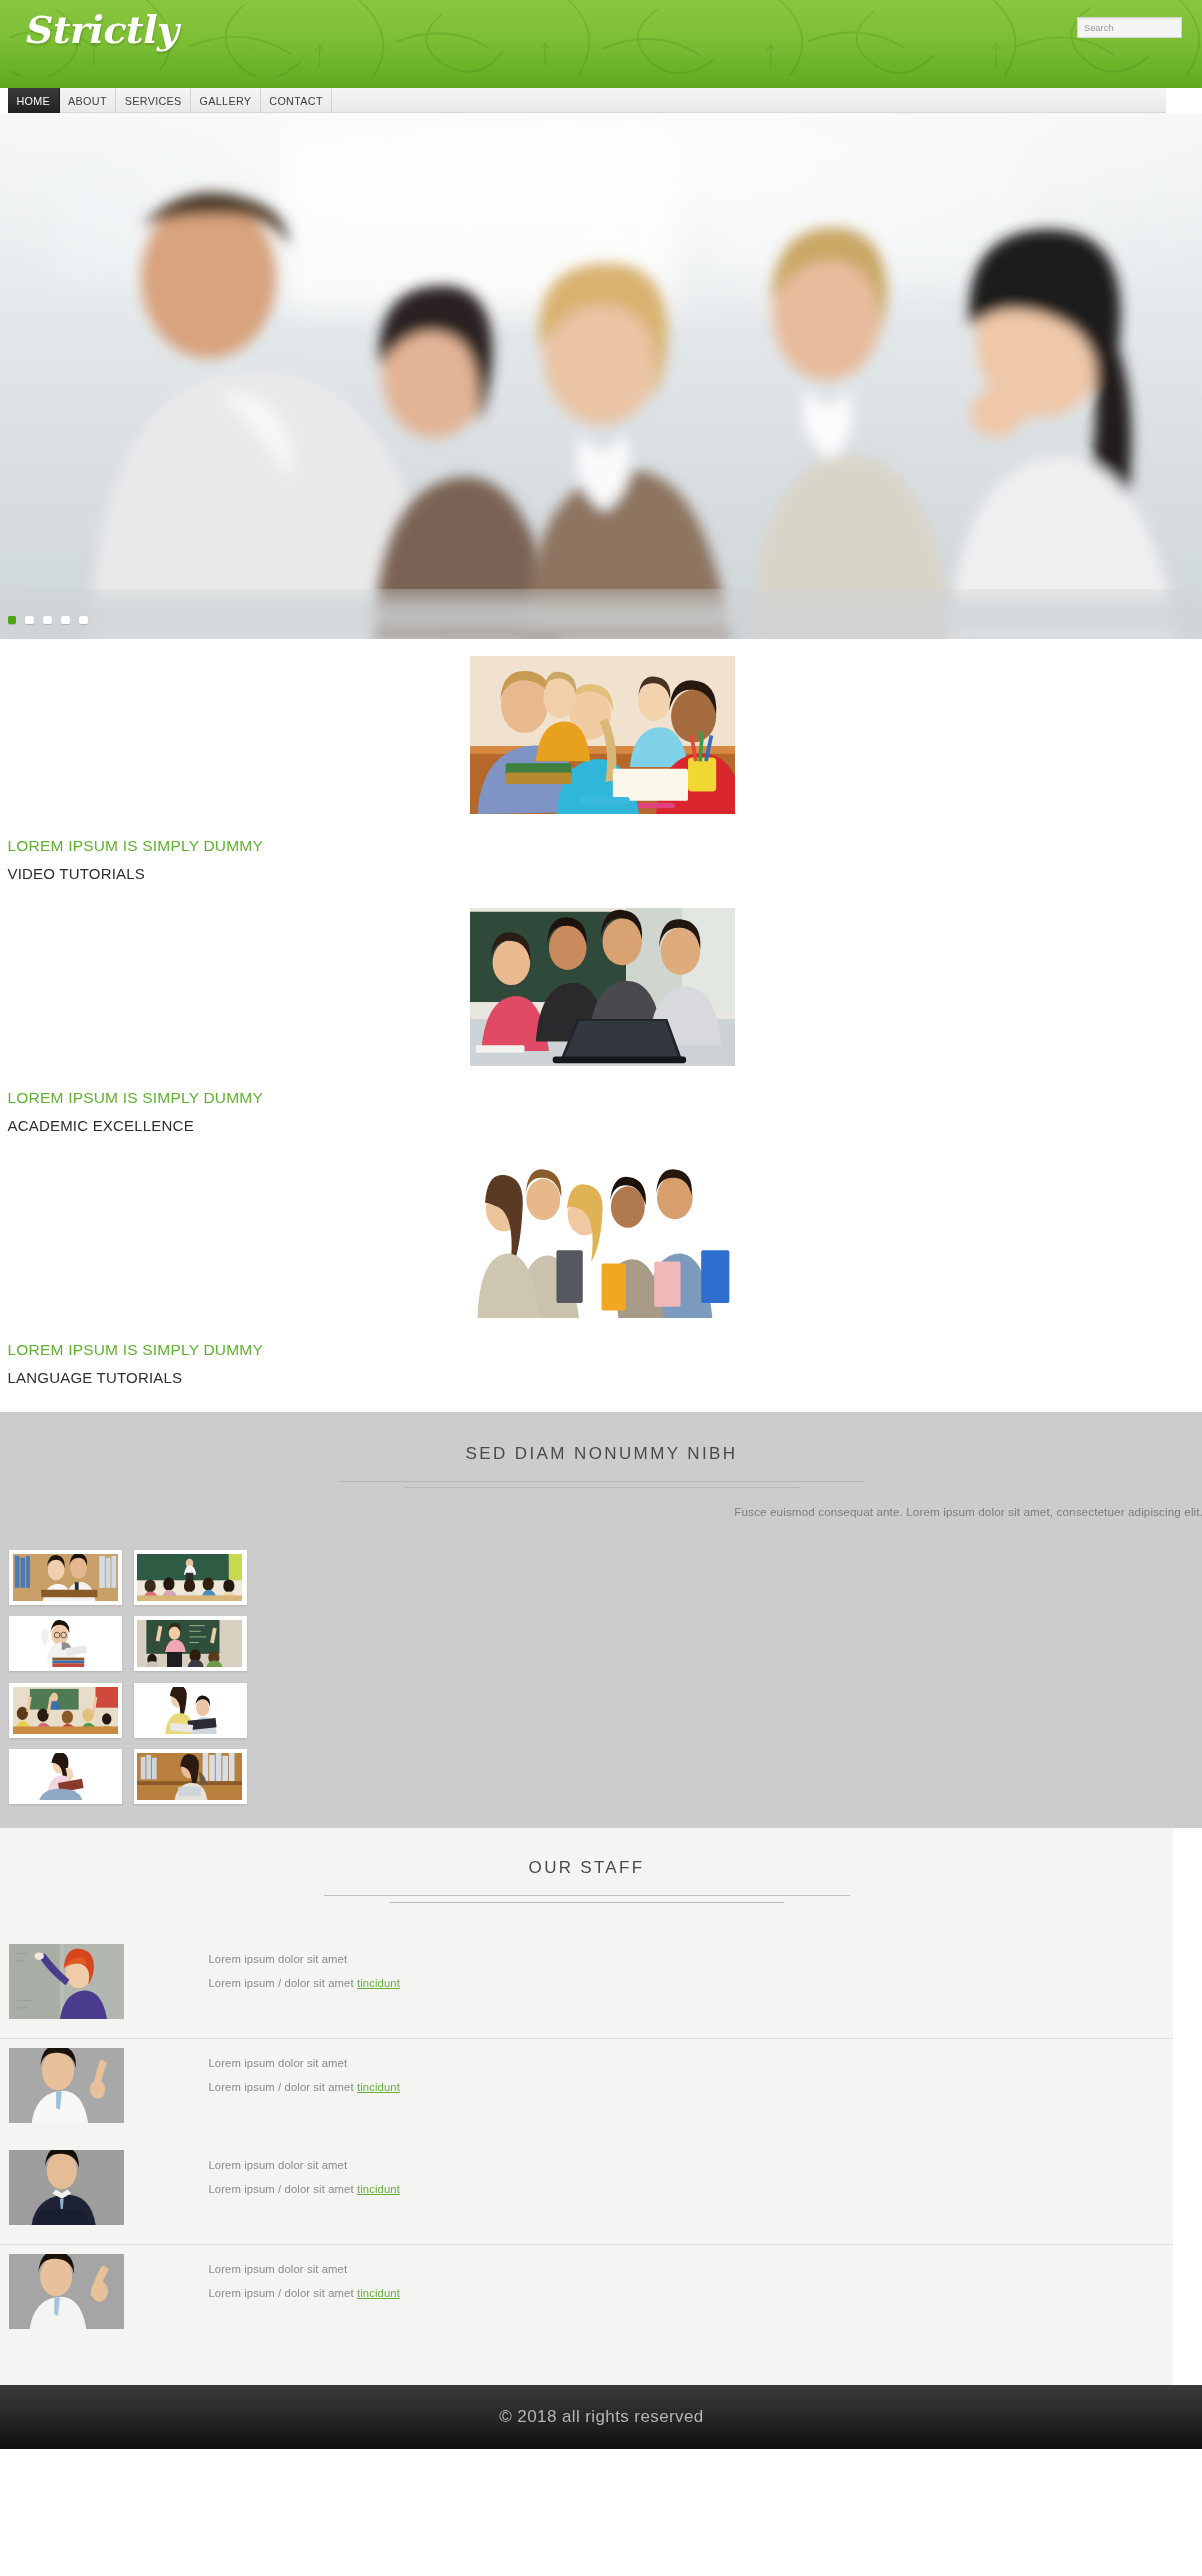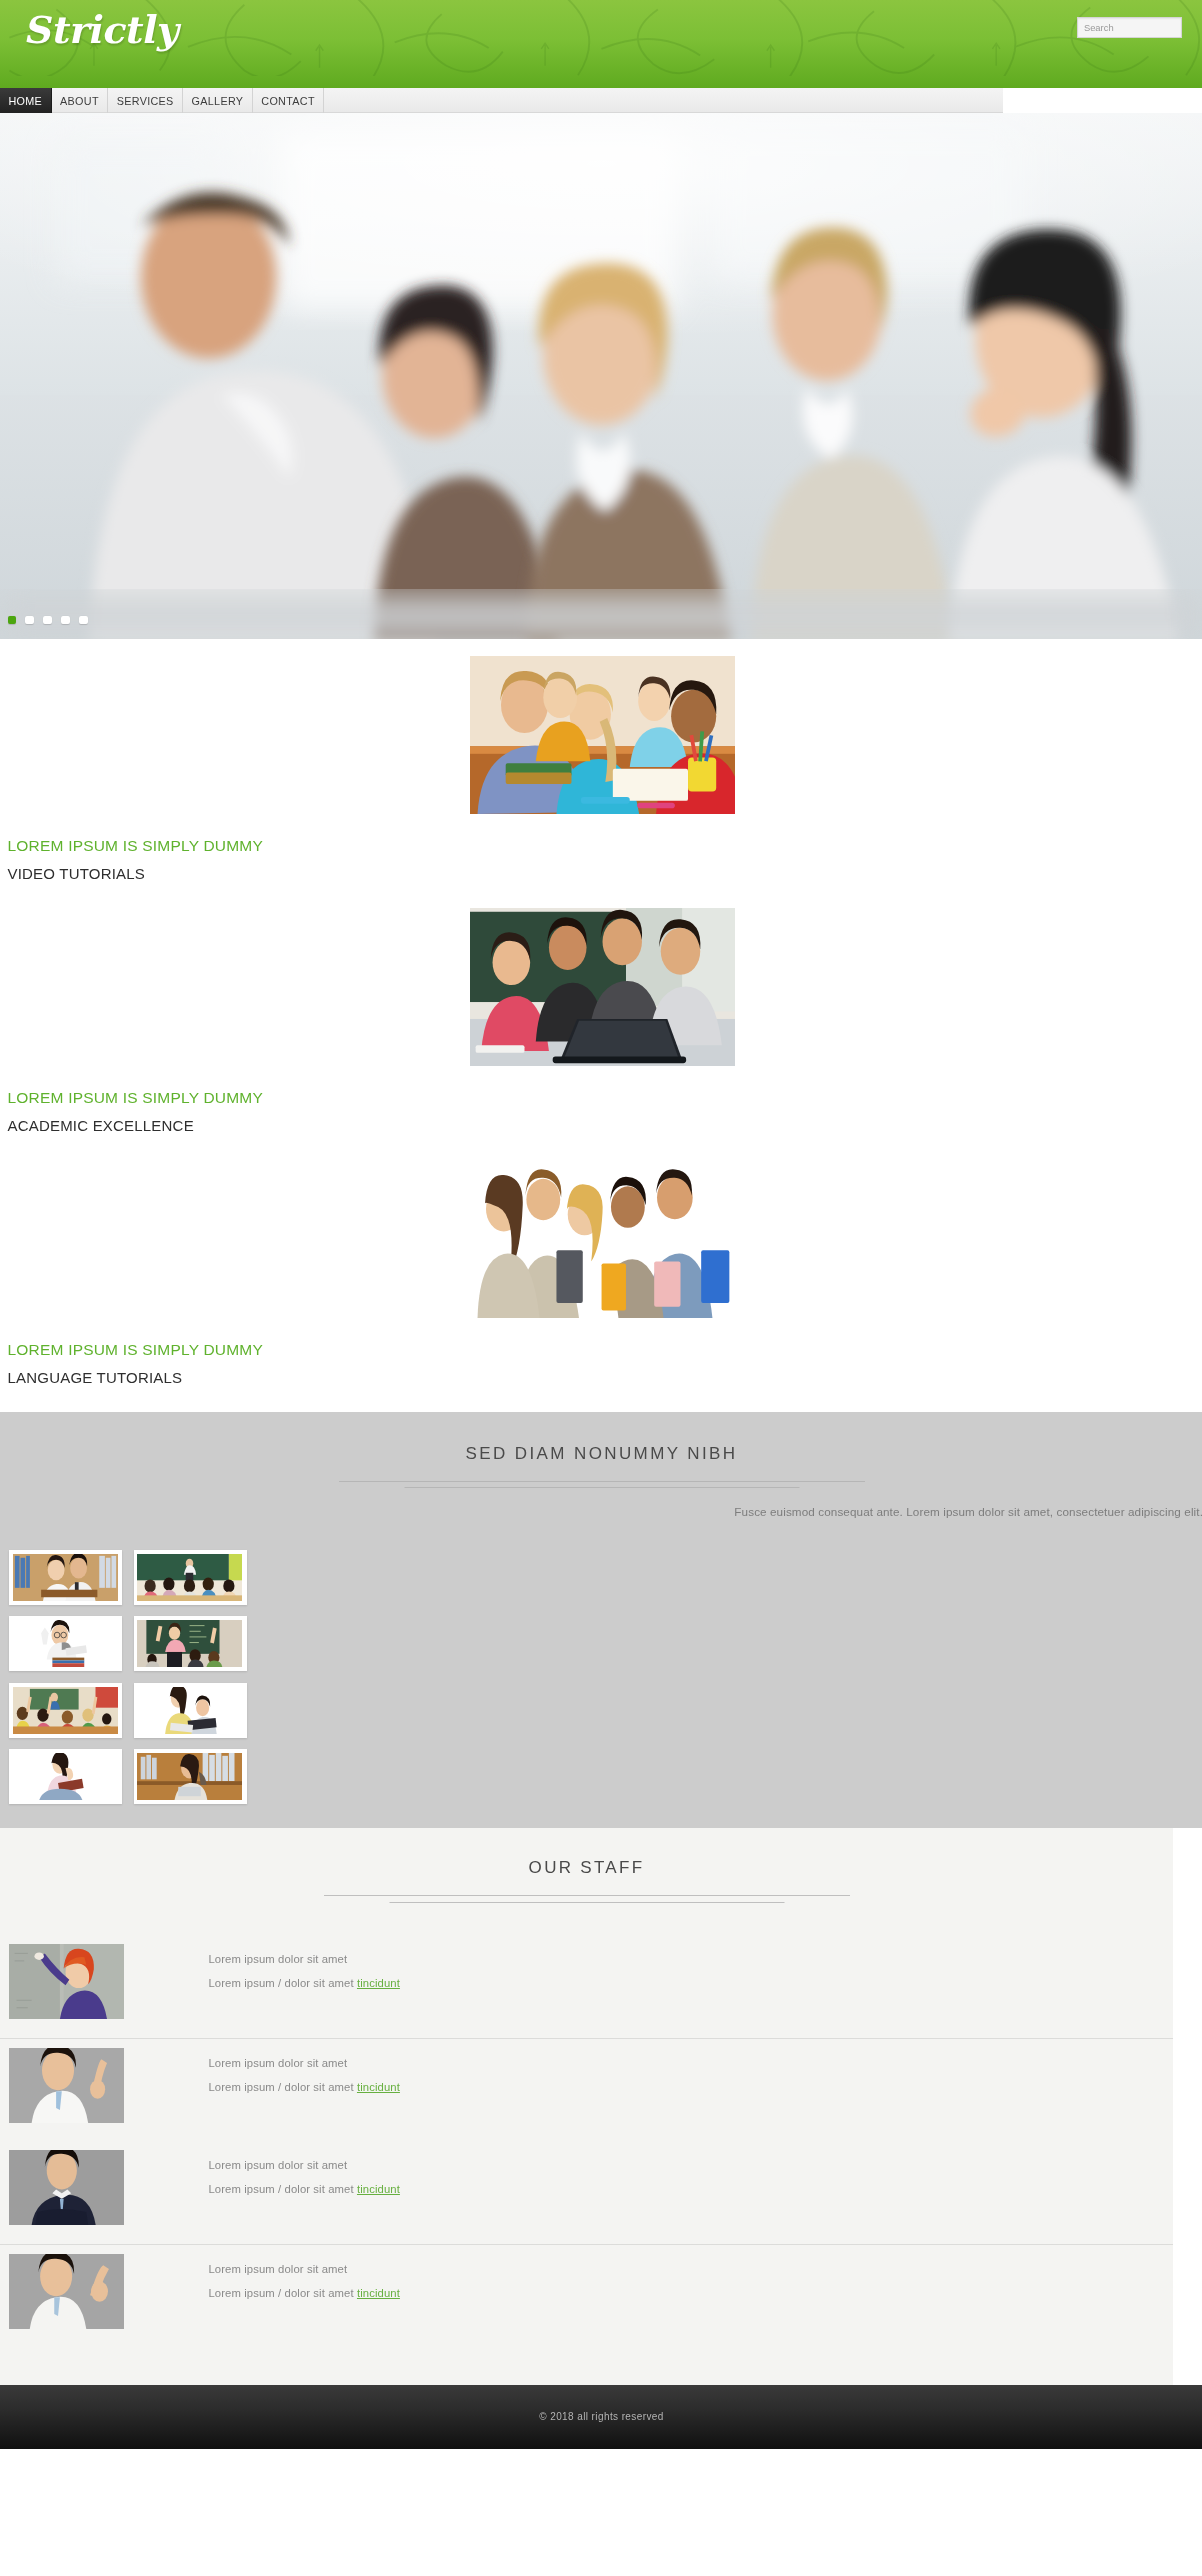--- a/index.html
+++ b/index.html
@@ -65,27 +65,28 @@
     background: transparent;
     padding: 0 3.8px 0 5.6px;
     font-family: "Liberation Sans", sans-serif;
     font-size: 9.4px;
     color: #777;
   }
   .search-input::placeholder { color: #9a9a9a; }
 
   
   .nav {
-    width: 1003px;
+    width: 1158px;
     height: 25px;
     background: linear-gradient(to bottom, #f4f4f4 0%, #e9e9e9 100%);
     border-bottom: 0.9px solid #d8d8d8;
     display: flex;
     align-items: stretch;
     font-size: 0;
+    margin-left: 8px;
   }
   .nav-item {
     display: inline-flex;
     align-items: center;
     padding: 0 8.5px;
     height: 25px;
     font-family: "Liberation Sans", sans-serif;
     font-size: 10.8px;
     letter-spacing: 0.3px;
     color: #3d3d3d;
@@ -250,21 +251,21 @@
   .footer {
     width: 1203px;
     height: 64px;
     background: linear-gradient(to bottom, #3a3a3a 0%, #2b2b2b 40%, #101010 100%);
     display: flex;
     align-items: center;
     justify-content: center;
   }
   .footer-text {
     color: #b4b4b4;
-    font-size: 10px;
+    font-size: 17px;
     letter-spacing: 0.4px;
   }
 </style>
 </head>
 <body>
 
 <div class="page">
 
   <div class="header">
     <svg class="header-swirls" viewBox="0 0 1280 81" preserveAspectRatio="none">

